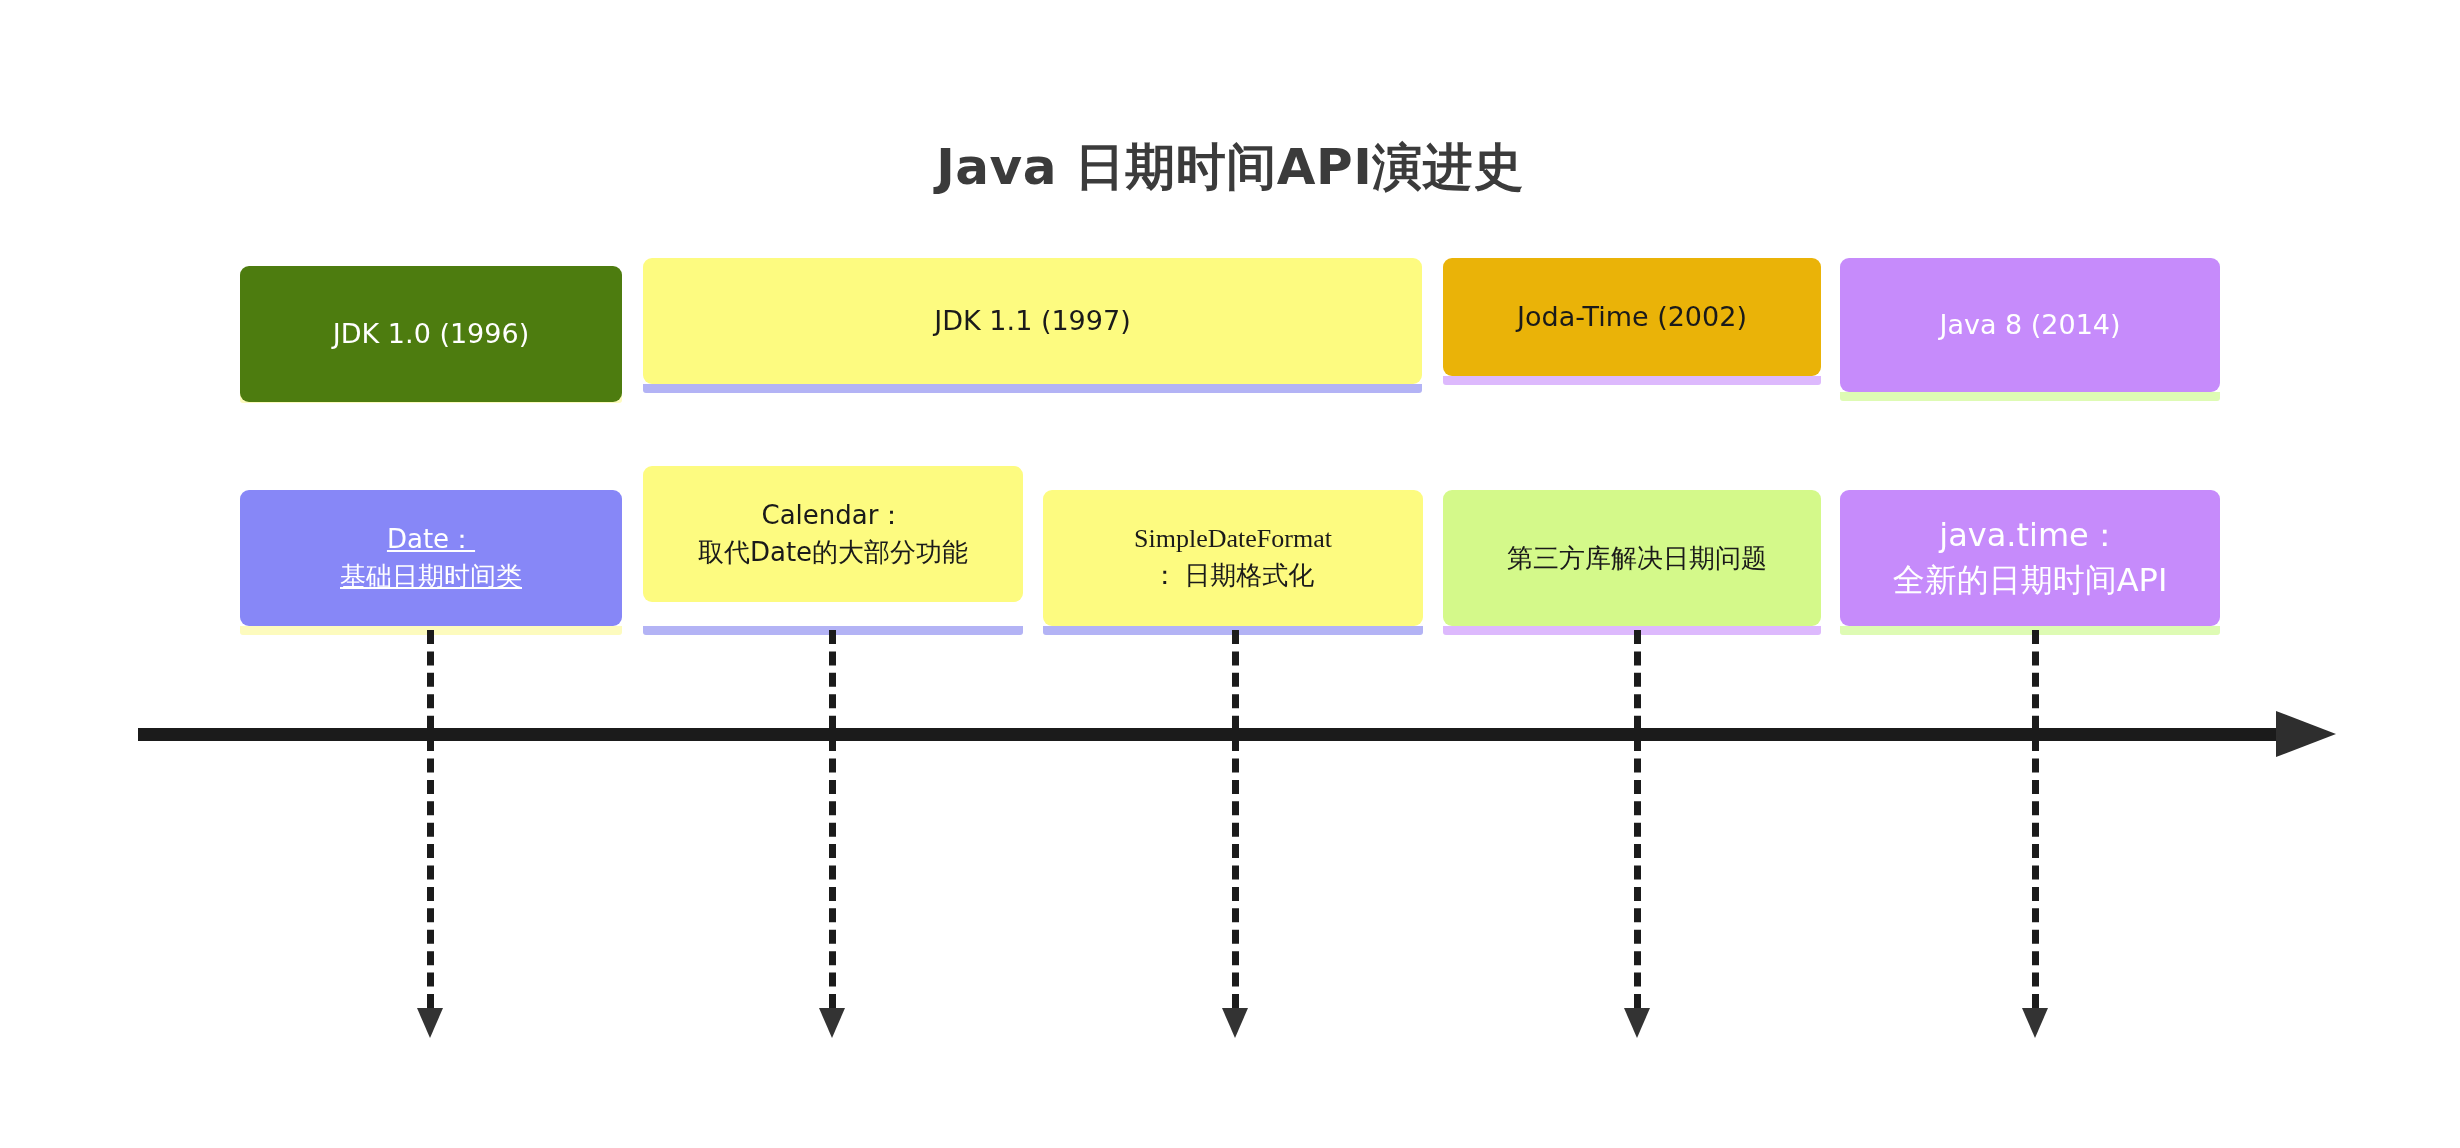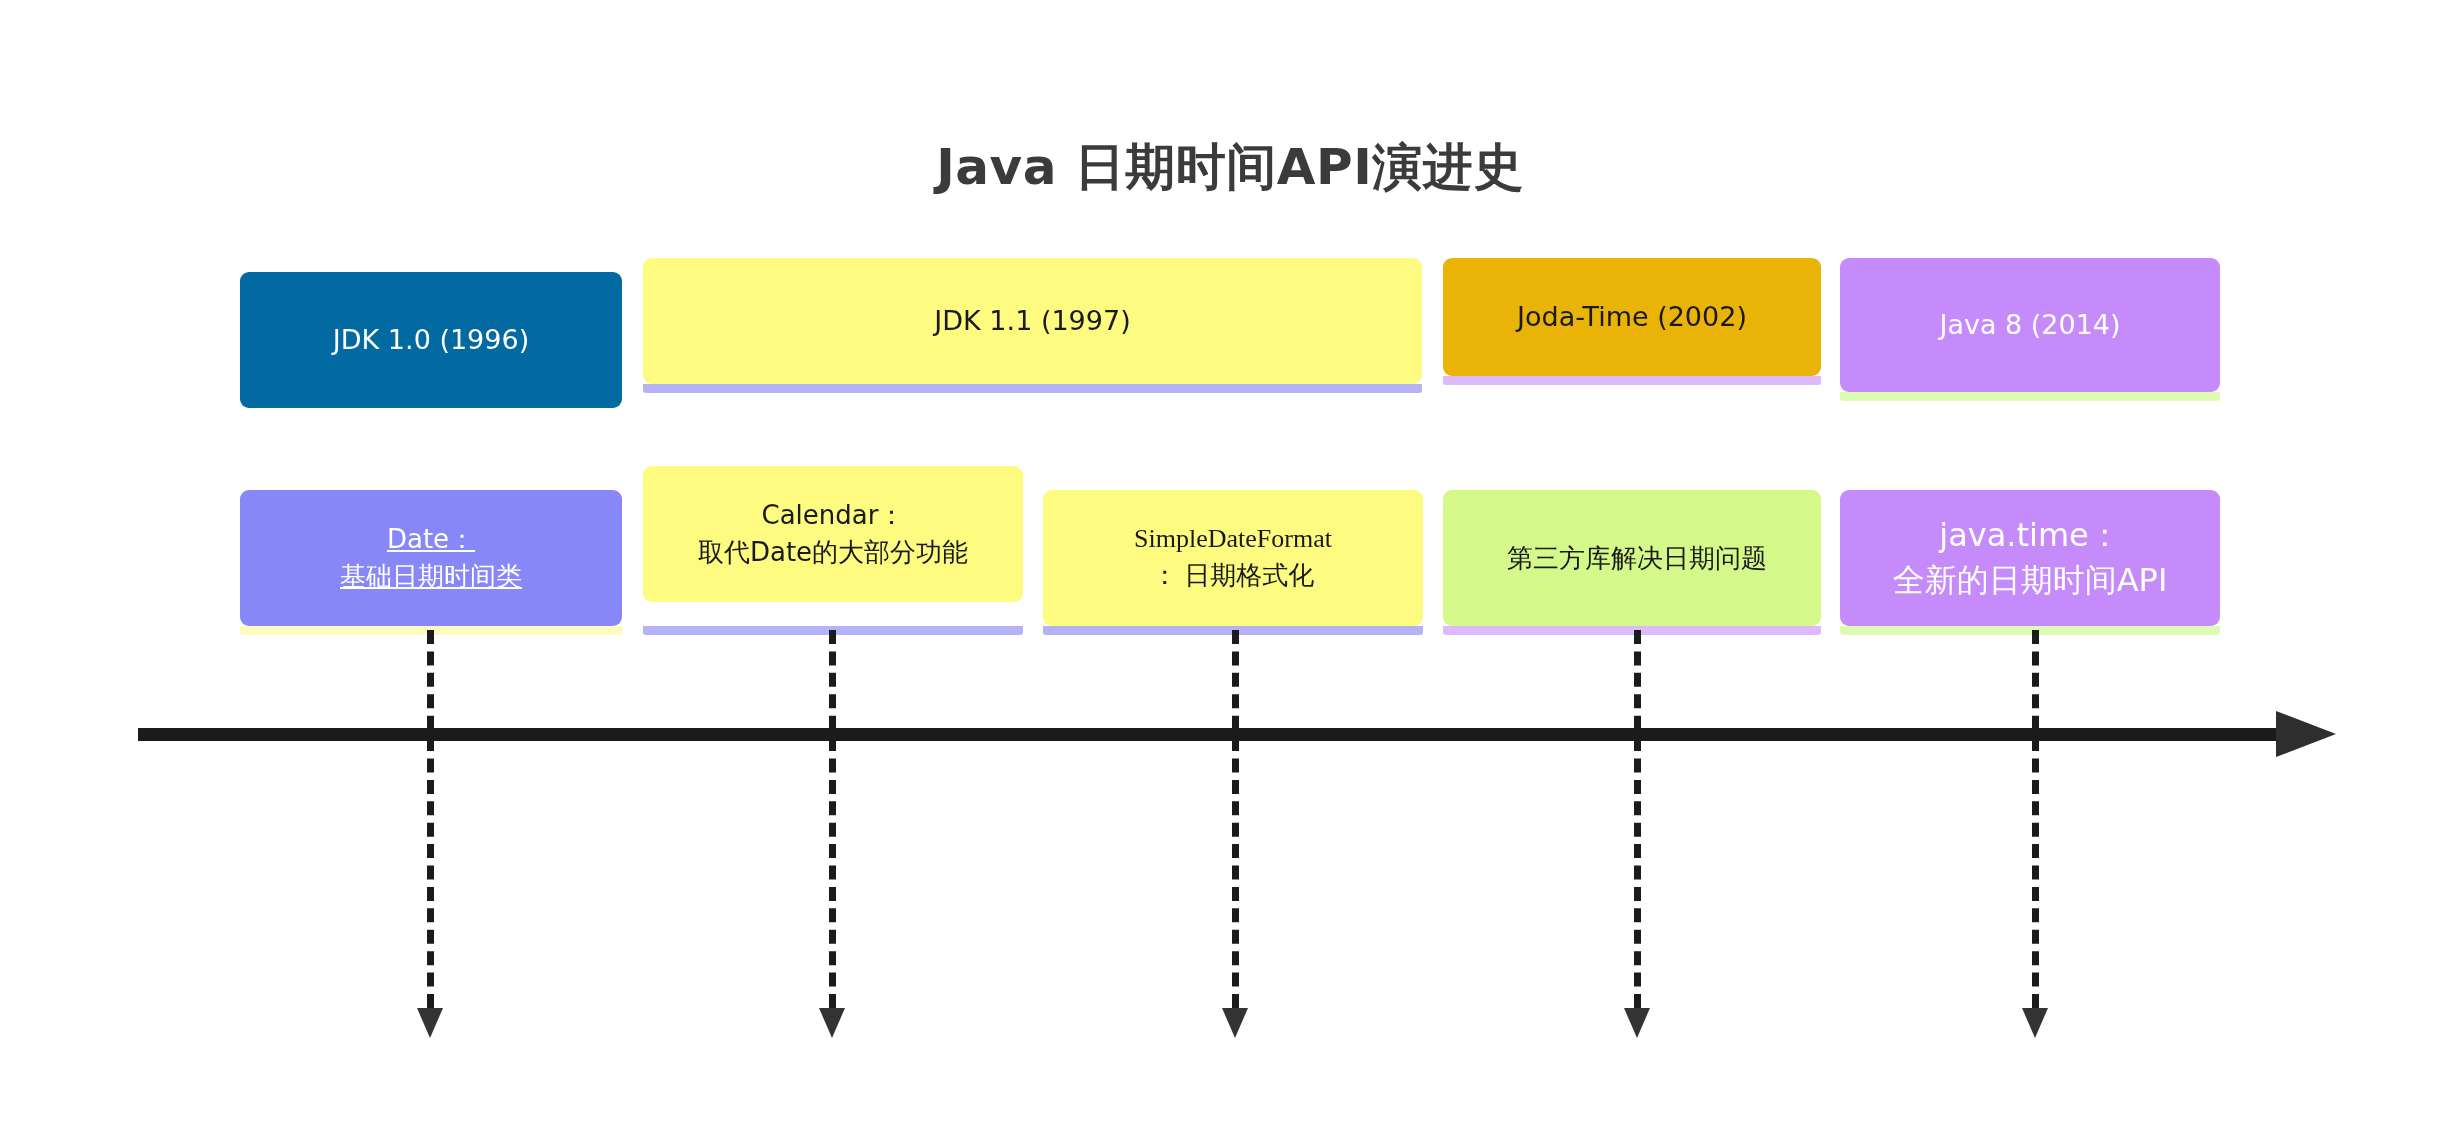--- a/index.html
+++ b/index.html
@@ -98,21 +98,21 @@
 </style>
 </head>
 <body>
 
 <div id="canvas">
 
   <div id="chart-title">Java 日期时间API演进史</div>
 
   <div id="era-row">
       <div class="tl-strip" style="left: 240px; top: 394px; width: 382px; background: rgb(253, 251, 190);"></div>
-      <div class="tl-box" style="left: 240px; top: 272px; width: 382px; height: 136px; background: #0369a1;">
+      <div class="tl-box" style="left: 240px; top: 266px; width: 382px; height: 136px; background: #4d7c0f;">
         <span class="box-label" style="color: rgb(255, 255, 255); font-size: 27px;">JDK 1.0 (1996)</span>
       </div>
       <div class="tl-strip" style="left: 643px; top: 384px; width: 779px; background: rgb(179, 179, 245);"></div>
       <div class="tl-box" style="left: 643px; top: 258px; width: 779px; height: 126px; background: rgb(253, 251, 128); text-align: right;">
         <span class="box-label" style="color: rgb(26, 26, 26); font-size: 27px;">JDK 1.1 (1997)</span>
       </div>
       <div class="tl-strip" style="left: 1443px; top: 376px; width: 378px; background: rgb(221, 185, 253);"></div>
       <div class="tl-box" style="left: 1443px; top: 258px; width: 378px; height: 118px; background: #eab308;">
         <span class="box-label" style="color: rgb(26, 26, 26); font-size: 27px;">Joda-Time (2002)</span>
       </div>

